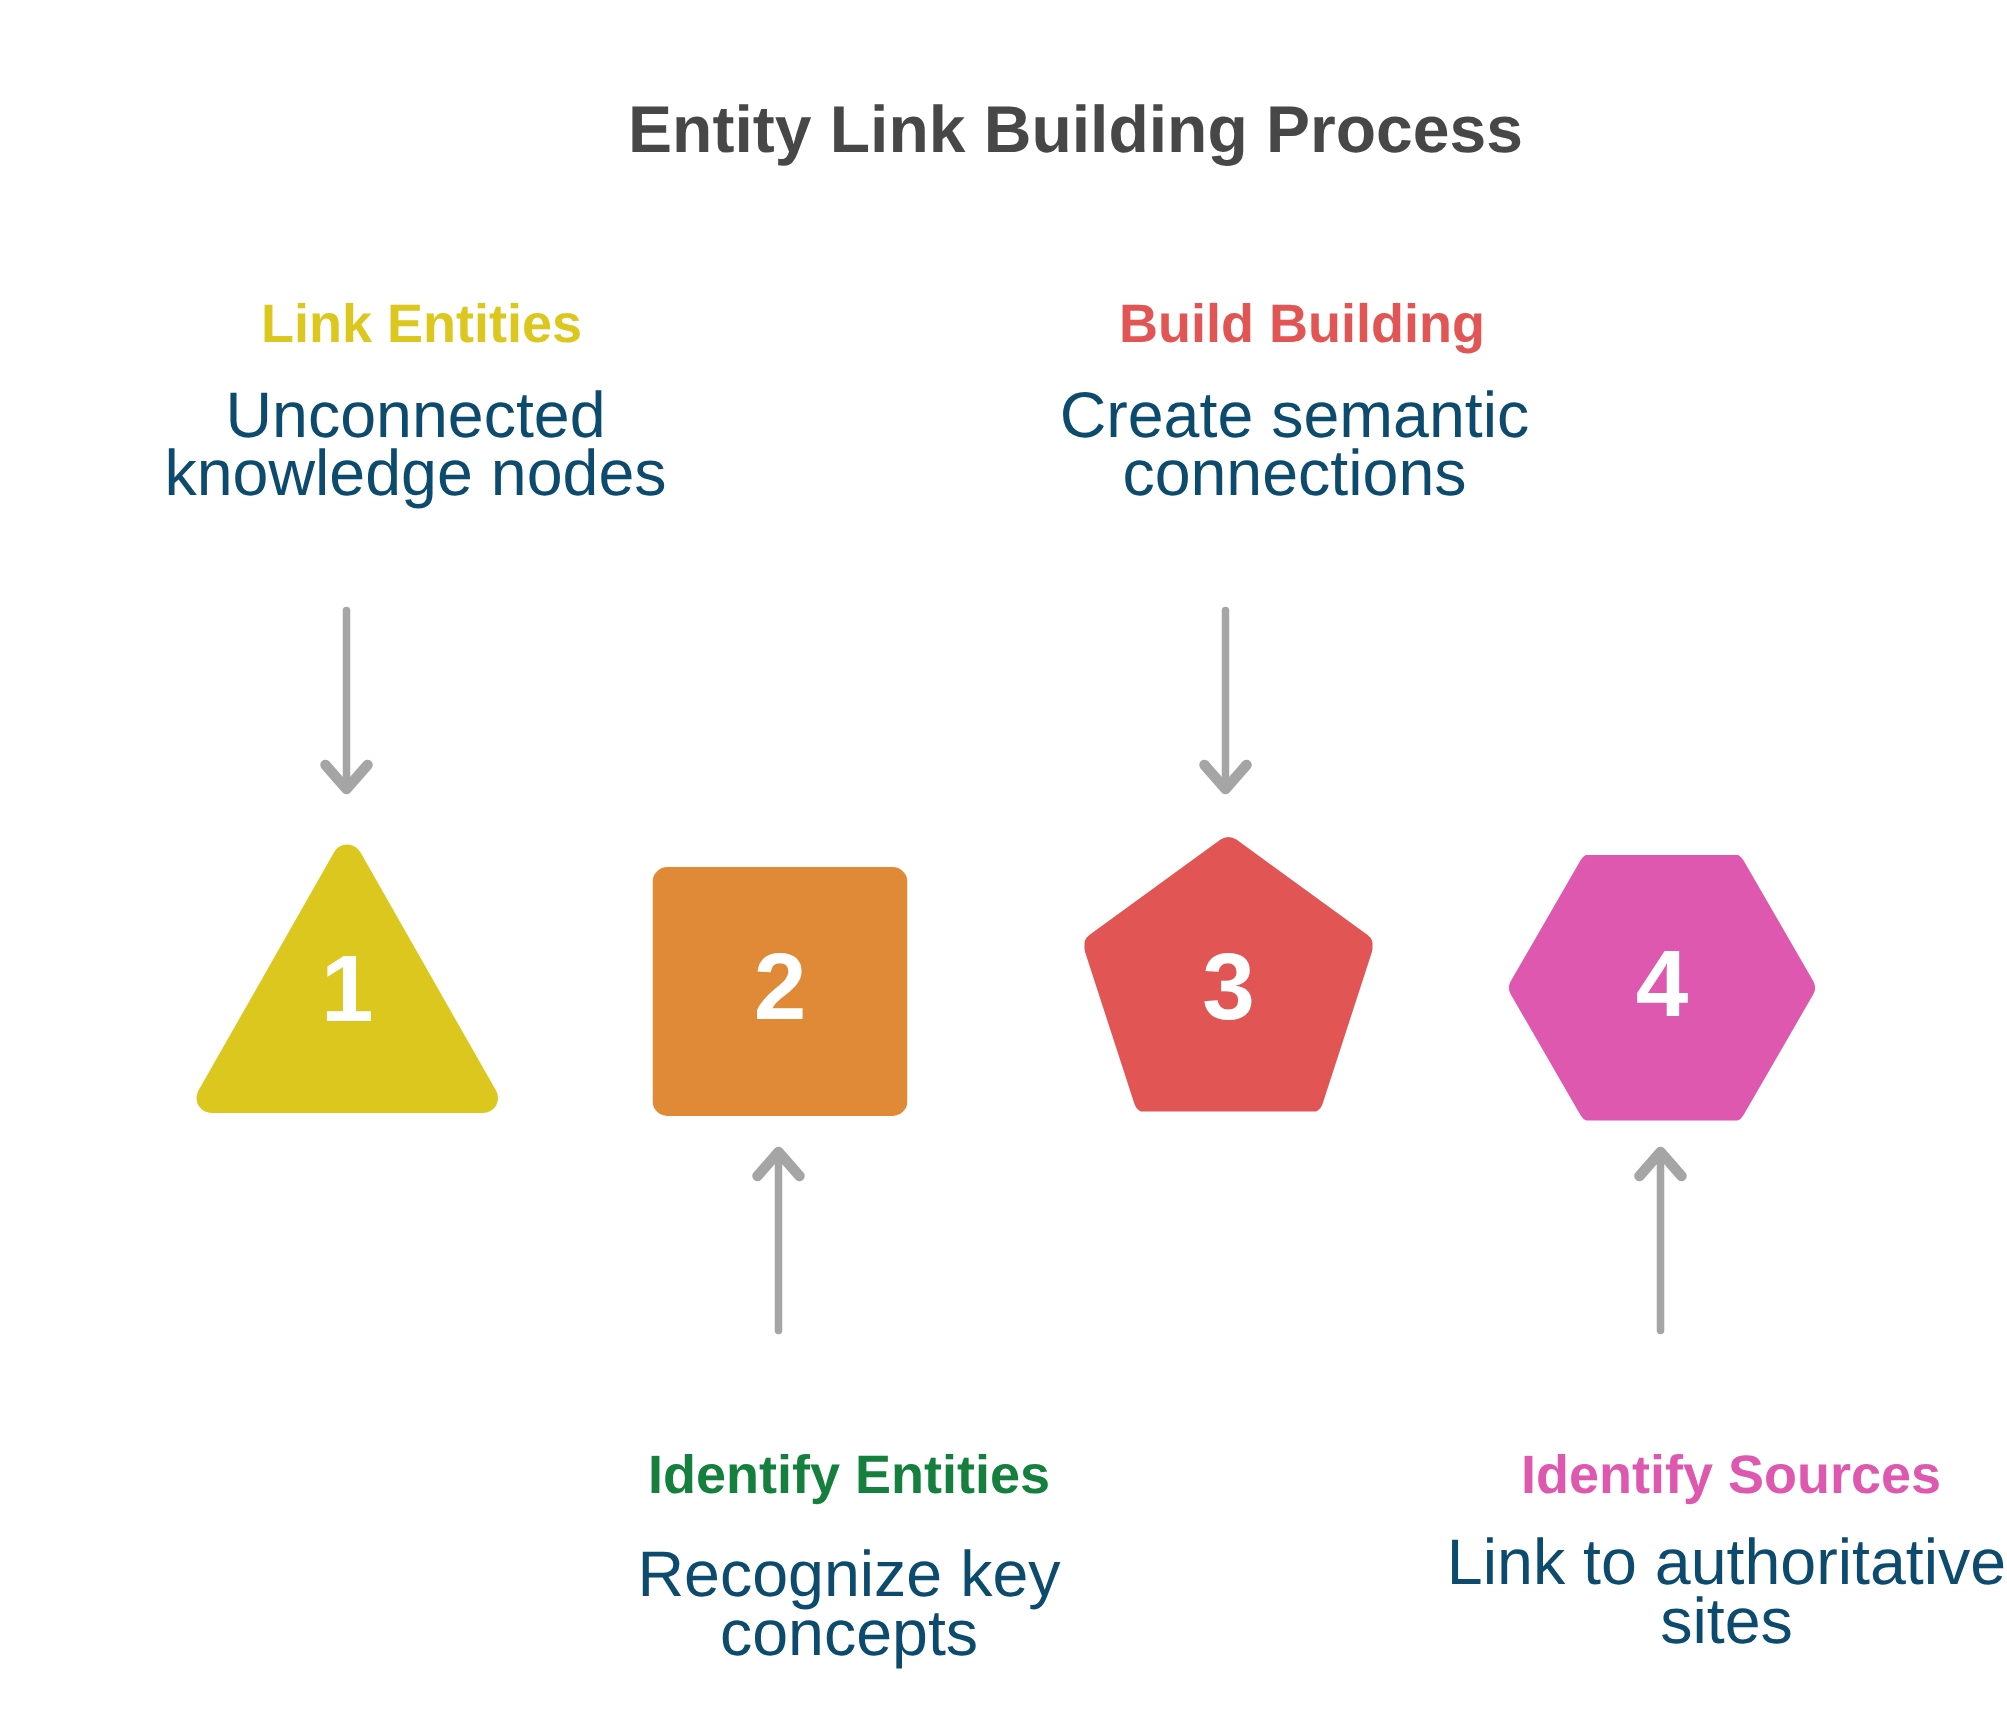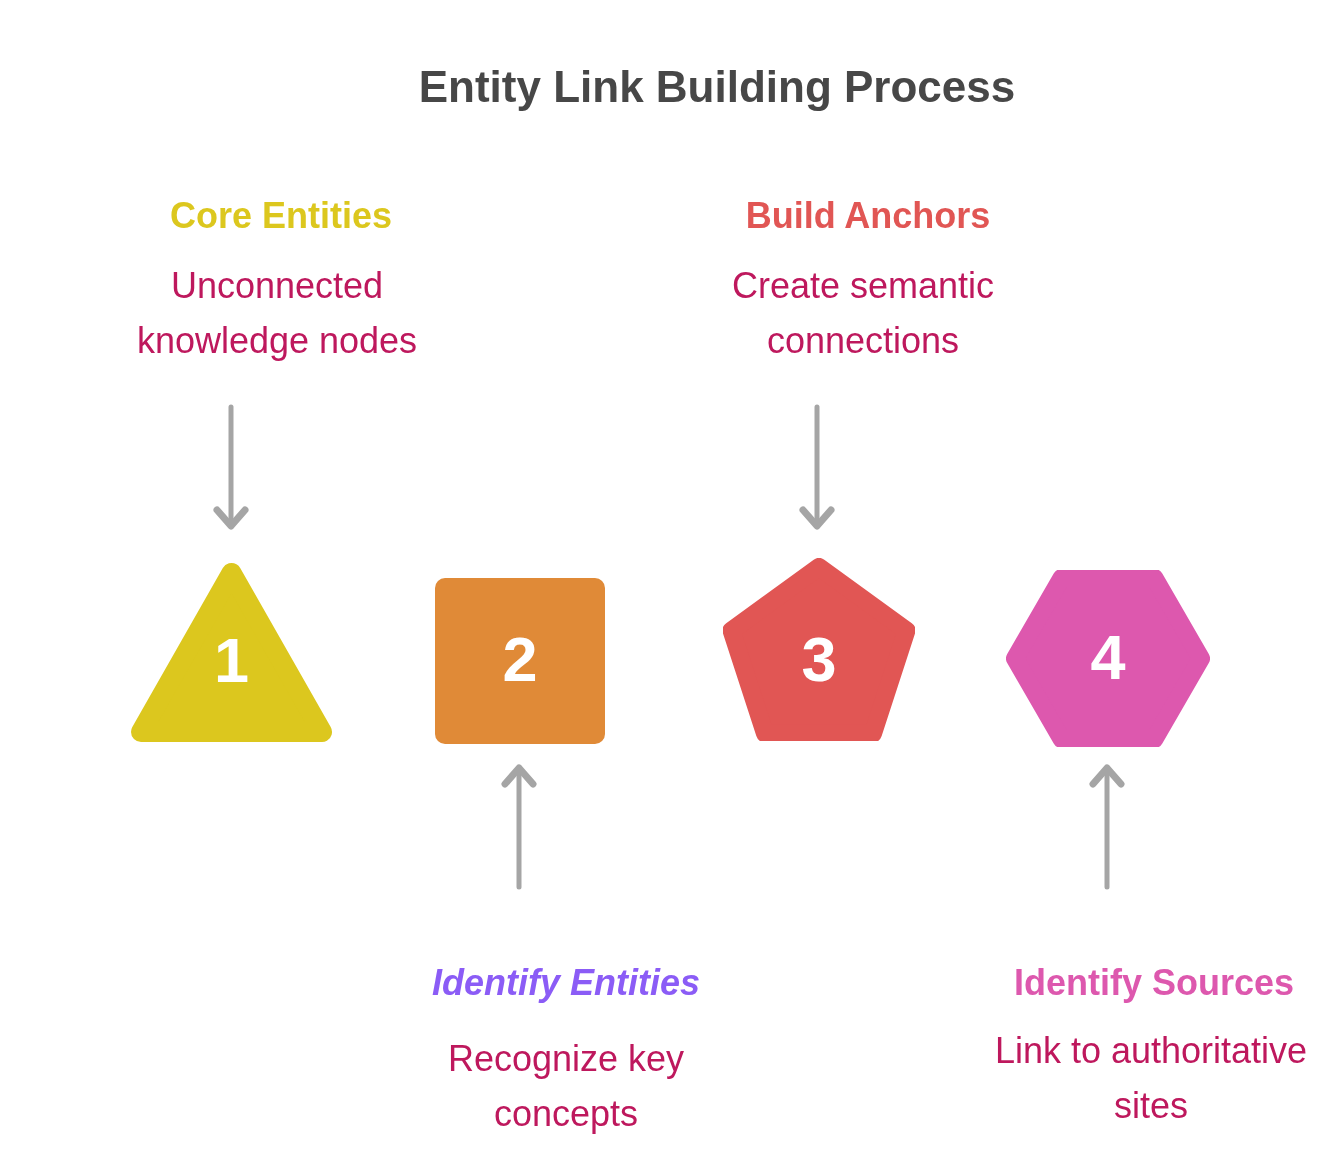--- a/index.html
+++ b/index.html
@@ -22,24 +22,24 @@
   }
   .step-heading {
     text-align: center;
     font-size: 36px;
     font-weight: 700;
     line-height: 44px;
     white-space: nowrap;
   }
   .step-desc {
     text-align: center;
-    font-size: 36px;
+    font-size: 43px;
     font-weight: 400;
-    color: #be185d;
-    line-height: 55px;
+    color: #0c4a6e;
+    line-height: 39px;
   }
   .shape-wrap { position: absolute; }
   .shape-wrap svg { display: block; width: 100%; height: 100%; }
   .shape-number {
     position: absolute;
     left: 50%;
     transform: translate(-50%, -50%);
     color: #ffffff;
     font-size: 63px;
     font-weight: 700;
@@ -48,24 +48,24 @@
   .arrow { position: absolute; }
   .arrow svg { display: block; }
 </style>
 </head>
 <body>
 
 <div class="canvas">
 
   <div class="abs diagram-title">Entity Link Building Process</div>
 
-  <div class="abs step-heading" style="left: 38px; top: 194px; width: 390px; color: rgb(220, 199, 30);">Core Entities</div>
+  <div class="abs step-heading" style="left: 38px; top: 194px; width: 390px; color: rgb(220, 199, 30);">Link Entities</div>
   <div class="abs step-desc" style="left:33px; top:258px; width:392px;">Unconnected knowledge nodes</div>
 
-  <div class="abs step-heading" style="left: 625px; top: 194px; width: 390px; color: rgb(225, 86, 84);">Build Anchors</div>
+  <div class="abs step-heading" style="left: 625px; top: 194px; width: 390px; color: rgb(225, 86, 84);">Build Building</div>
   <div class="abs step-desc" style="left:620px; top:258px; width:390px;text-align:center;">Create semantic connections</div>
 
   <div class="arrow" style="left:211px; top:404px;">
     <svg width="40" height="126" viewBox="0 0 40 126" fill="none">
       <line x1="20" y1="3" x2="20" y2="120" stroke="#A5A5A5" stroke-width="5" stroke-linecap="round"></line>
       <polyline points="6,106 20,122 34,106" stroke="#A5A5A5" stroke-width="7" stroke-linecap="round" stroke-linejoin="round" fill="none"></polyline>
     </svg>
   </div>
   <div class="arrow" style="left:797px; top:404px;">
     <svg width="40" height="126" viewBox="0 0 40 126" fill="none">
@@ -108,19 +108,19 @@
       <polyline points="6,20 20,4 34,20" stroke="#A5A5A5" stroke-width="7" stroke-linecap="round" stroke-linejoin="round" fill="none"></polyline>
     </svg>
   </div>
   <div class="arrow" style="left:1087px; top:764px;">
     <svg width="40" height="126" viewBox="0 0 40 126" fill="none">
       <line x1="20" y1="6" x2="20" y2="123" stroke="#A5A5A5" stroke-width="5" stroke-linecap="round"></line>
       <polyline points="6,20 20,4 34,20" stroke="#A5A5A5" stroke-width="7" stroke-linecap="round" stroke-linejoin="round" fill="none"></polyline>
     </svg>
   </div>
 
-  <div class="abs step-heading" style="left: 323px; top: 961px; width: 390px; color: #8b5cf6; font-style: italic;">Identify Entities</div>
+  <div class="abs step-heading" style="left: 323px; top: 961px; width: 390px; color: #15803d;">Identify Entities</div>
   <div class="abs step-desc" style="left:323px; top:1031px; width:390px;text-align:center;">Recognize key concepts</div>
 
   <div class="abs step-heading" style="left: 911px; top: 961px; width: 390px; color: rgb(221, 88, 174);">Identify Sources</div>
   <div class="abs step-desc" style="left:908px; top:1023px; width:390px;">Link to authoritative sites</div>
 
 </div>
 
 </body></html>

